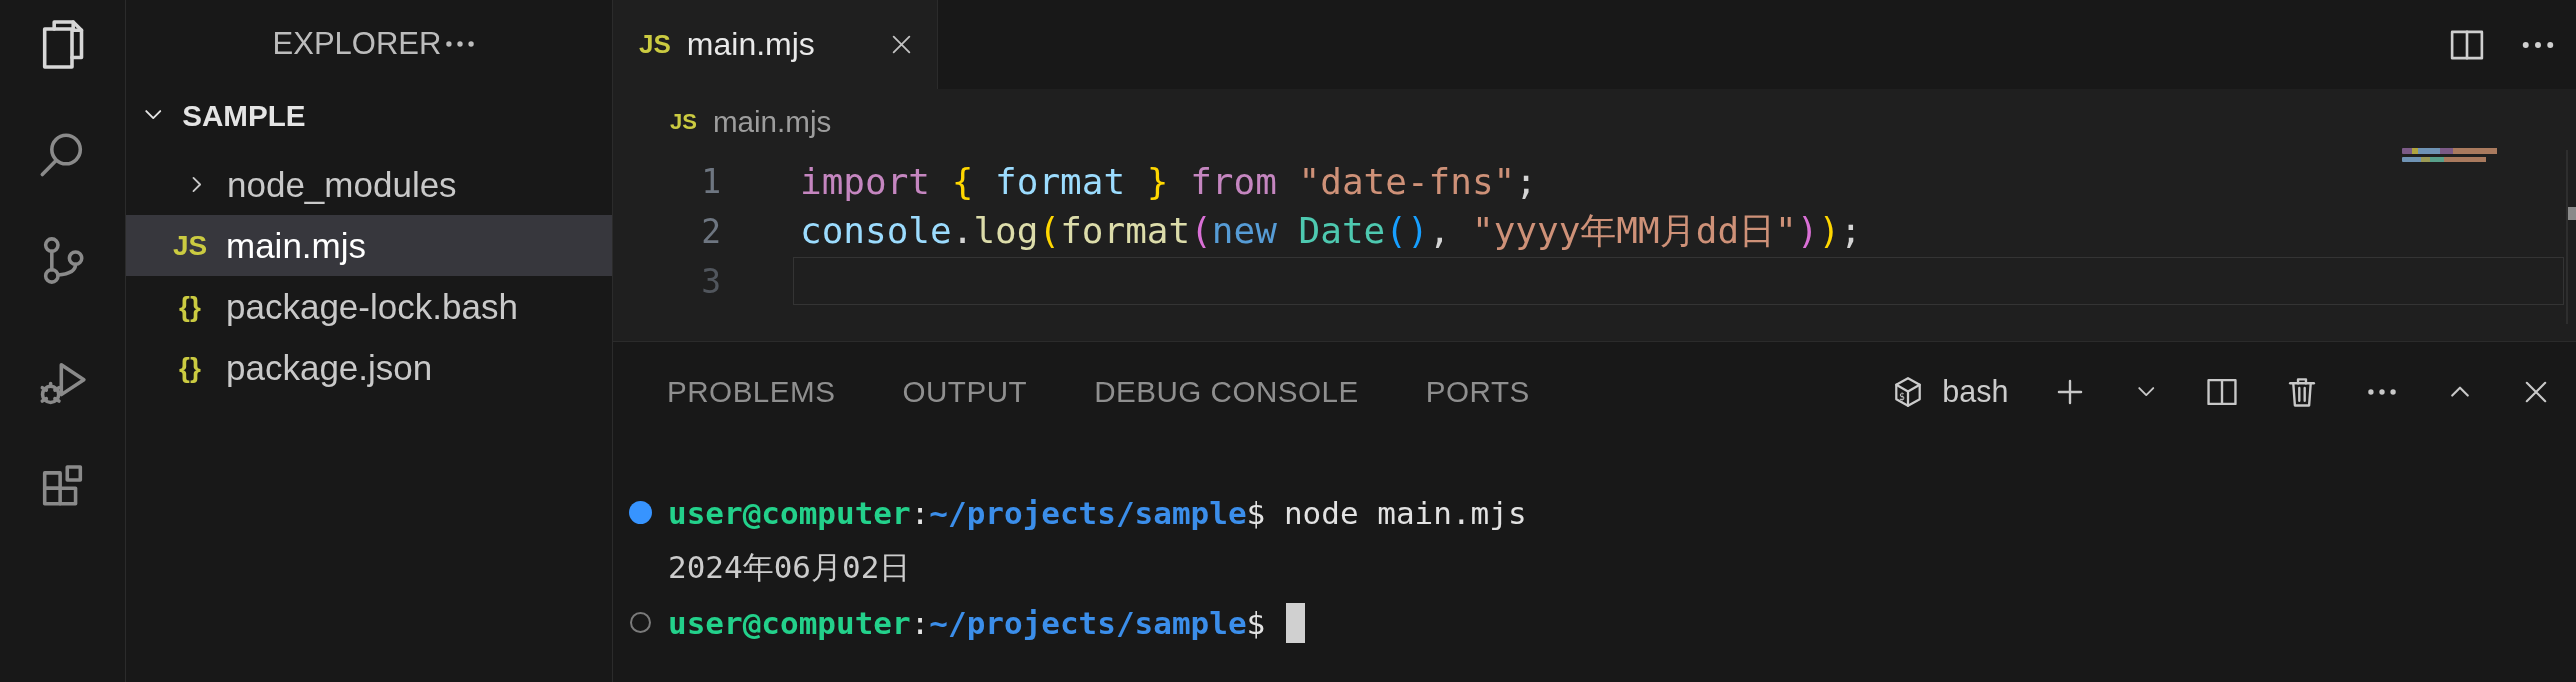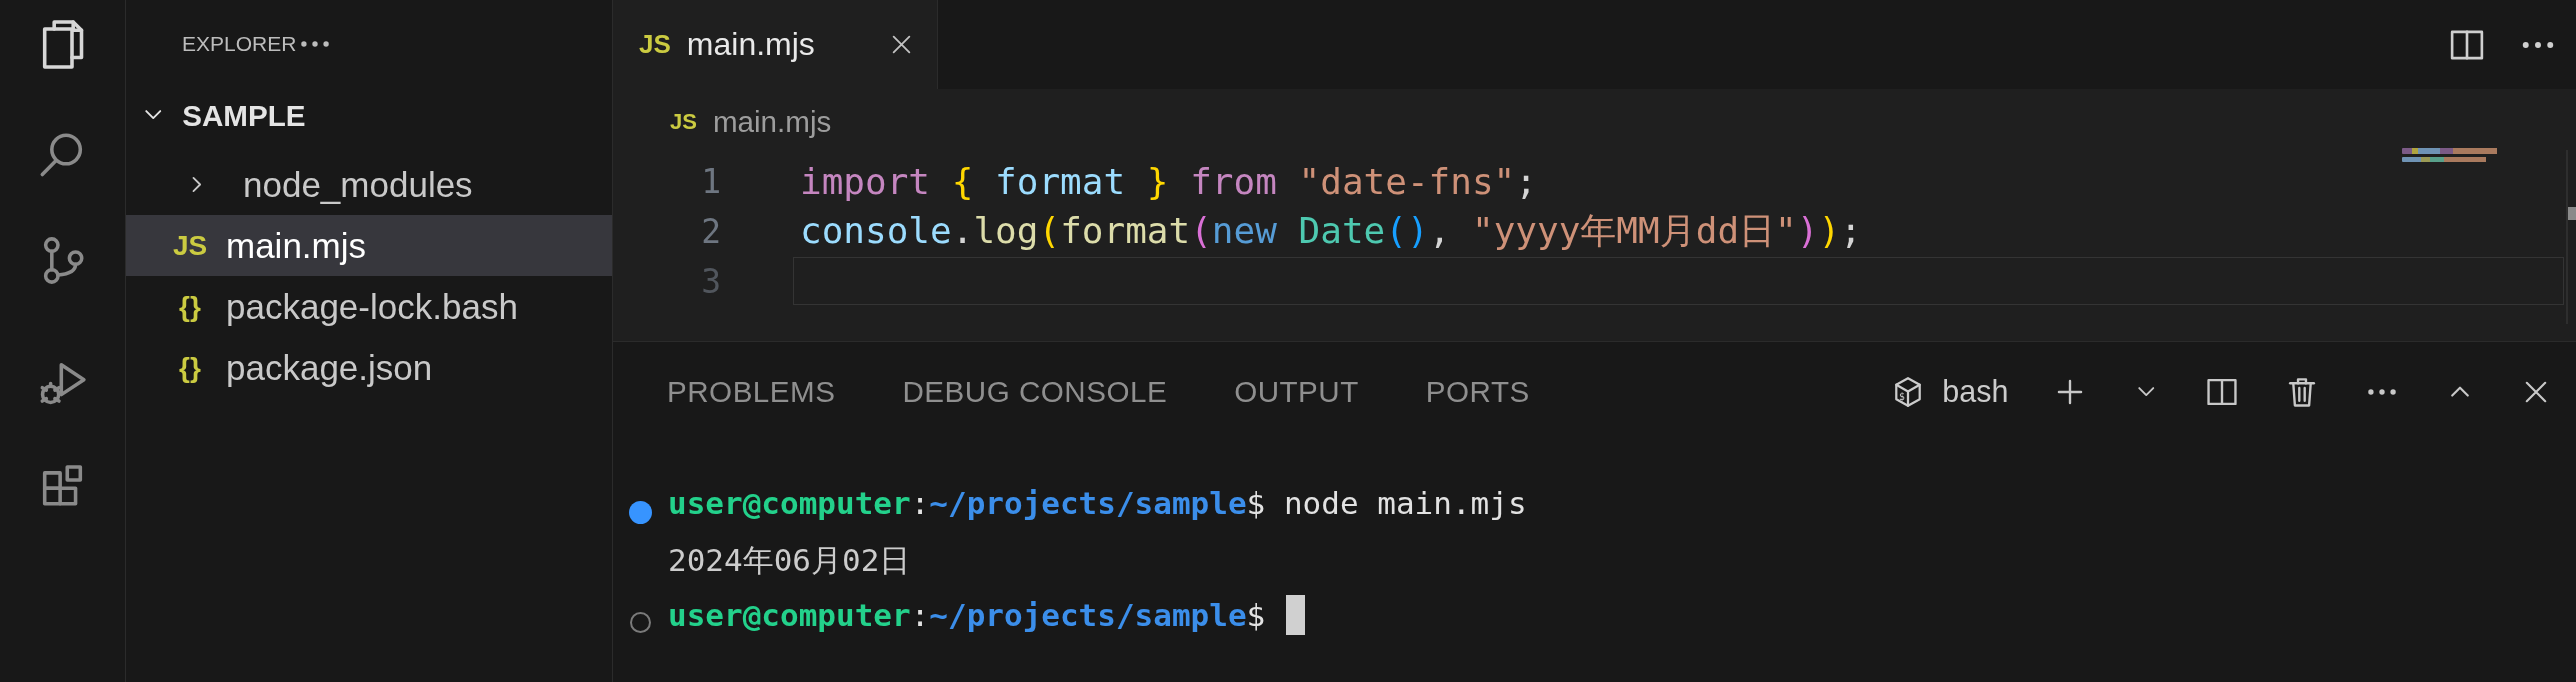--- a/index.html
+++ b/index.html
@@ -15,31 +15,31 @@
   .ab-item.active{color:#d7d7d7;}
   .ab-item:nth-child(1){margin-top:13.3px;}
   .ab-item:nth-child(2){margin-top:48px;}
   .ab-item:nth-child(3){margin-top:42px;}
   .ab-item:nth-child(4){margin-top:59px;}
   .ab-item:nth-child(5){margin-top:44px;}
 
   
   .sidebar{position:absolute;left:126px;top:0;width:486px;height:683px;background:#181818;
            border-right:1px solid #2b2b2b;}
-  .sb-header{height:88px;display:flex;align-items:center;justify-content:flex-start;
-             padding:0 42px 0 56px;color:#bcbcbc;font-size:21px;}
+  .sb-header{height:88px;display:flex;align-items:center;justify-content:center;
+             padding:0 42px 0 56px;color:#bcbcbc;font-size:31px;}
   .sb-section{height:55px;display:flex;align-items:flex-start;gap:13.3px;padding-left:12.4px;
               color:#e4e4e4;font-weight:bold;font-size:29.6px;margin-top:11.4px;cursor:pointer;}
   .tree-row{height:61px;display:flex;align-items:center;font-size:35px;color:#c9c9c9;cursor:pointer;}
   .tree-row.selected{background:#37373d;color:#ffffff;}
   .tree-chevron{margin-left:56px;color:#c9c9c9;flex:none;}
   .tree-badge{margin-left:44px;width:40px;text-align:center;color:#cbcb41;font-weight:bold;
               font-size:28px;flex:none;font-family:"Liberation Sans",sans-serif;}
   .tree-label{margin-left:16px;white-space:nowrap;}
-  .tree-row.folder .tree-label{margin-left:32px;}
+  .tree-row.folder .tree-label{margin-left:16px;}
 
   
   .main{position:absolute;left:613px;top:0;right:0;height:683px;}
   .tabbar{height:89px;background:#181818;display:flex;}
   .tab{width:325px;box-sizing:border-box;background:#1f1f1f;border-right:1px solid #2b2b2b;
        display:flex;align-items:center;padding:0 21px 0 26px;gap:16px;font-size:32px;color:#e9e9e9;cursor:pointer;}
   .js-badge{color:#cbcb41;font-weight:bold;font-size:26px;}
   .tab-close{margin-left:auto;color:#c2c2c2;cursor:pointer;}
   .tab-actions{margin-left:auto;display:flex;align-items:center;gap:29px;padding-right:17px;color:#cfcfcf;}
 
@@ -70,21 +70,21 @@
               font-size:29.6px;color:#8f8f8f;letter-spacing:0.5px;}
   .ptab{position:relative;height:100%;display:flex;align-items:center;cursor:pointer;white-space:nowrap;}
   .ptab.active{color:#e7e7e7;}
   .ptab.active::after{content:"";position:absolute;left:0;right:0;bottom:8.6px;height:4.8px;background:#0078d4;}
   .panel-actions{margin-left:auto;display:flex;align-items:center;gap:42px;padding-right:23px;color:#c8c8c8;}
   .shell{display:flex;align-items:center;gap:16px;font-size:30.5px;color:#cccccc;cursor:pointer;}
   .pa-icon{cursor:pointer;}
 
   #terminal-rows{position:absolute;top:143px;left:0;right:0;
                  font-family:"DejaVu Sans Mono","DejaVu Sans",monospace;font-size:31px;}
-  .trow{height:55px;display:flex;}
+  .trow{height:55px;display:flex;align-items:center;}
   .tdec{width:55px;flex:none;display:flex;align-items:center;justify-content:center;}
   .circ-filled{width:23px;height:23px;border-radius:50%;}
   .circ-open{width:17px;height:17px;border-radius:50%;border:2.9px solid #7a7a7a;}
   .tspans{white-space:pre;}
   .cursor{display:inline-block;width:19px;height:40px;vertical-align:-8.6px;margin-left:1.9px;}
 </style>
 </head>
 <body>
 
 <div class="app">
@@ -213,22 +213,22 @@
         <div class="mm-line mm2"></div>
       </div>
       <div class="scroll-line"></div>
       <div class="scroll-thumb"></div>
     </div>
 
     <div class="panel">
       <div class="panel-header">
         <div id="panel-tabs">
             <div class="ptab">PROBLEMS</div>
+            <div class="ptab">OUTPUT</div>
             <div class="ptab">DEBUG CONSOLE</div>
-            <div class="ptab">OUTPUT</div>
             <div class="ptab">PORTS</div>
           </div>
         <div class="panel-actions">
           <span class="shell">
             <svg class="icon" width="36" height="36" viewBox="0 0 24 24" style="font-size:32px">
               <path d="M12 2.8l7.8 4.4v9.6L12 21.2l-7.8-4.4V7.2z"></path>
               <path d="M4.2 7.2 12 11.6l7.8-4.4M12 11.6v9.6"></path>
               <text x="6" y="17.5" font-size="6.5" fill="currentColor" stroke="none" font-family="DejaVu Sans Mono, monospace">$</text>
             </svg>
             <span>bash</span>

